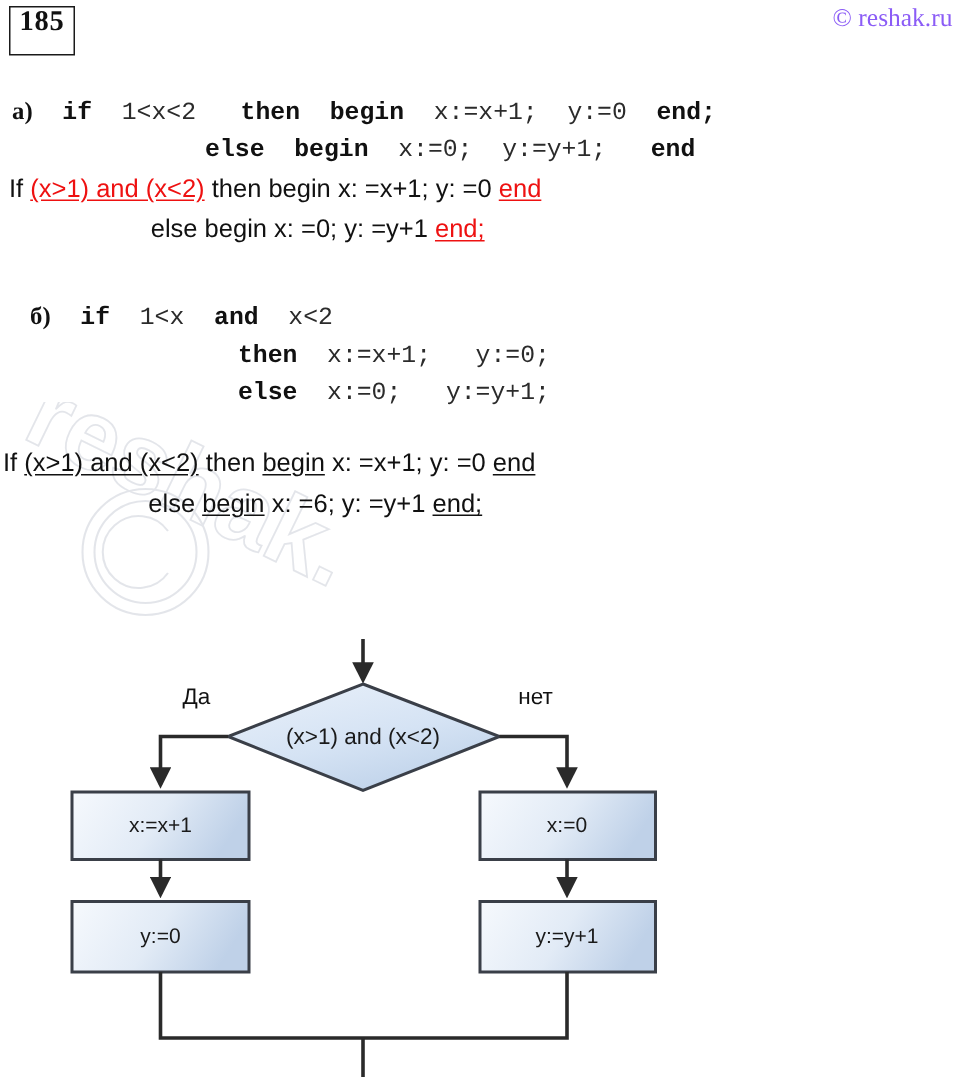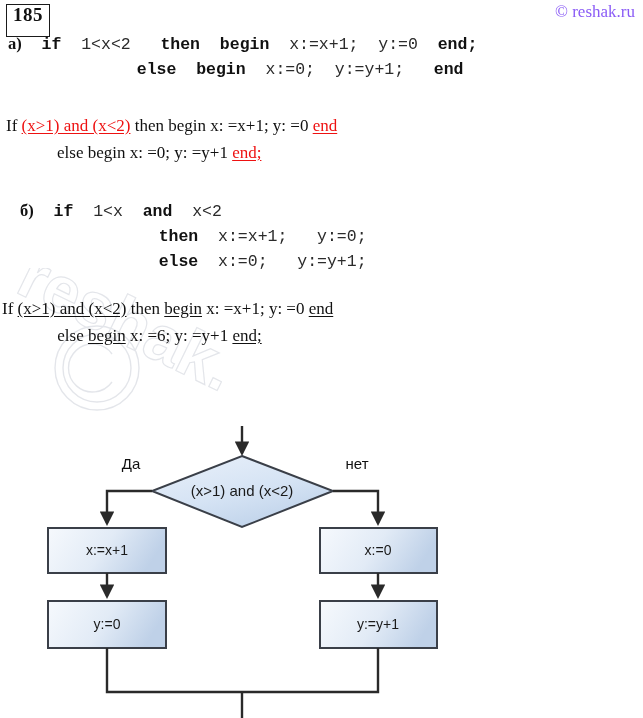--- a/index.html
+++ b/index.html
@@ -71,31 +71,32 @@
     position: absolute;
     font-family: "Liberation Mono", "DejaVu Sans Mono", monospace;
     font-size: 16.5px;
     line-height: 25px;
     white-space: pre;
     color: #2b2b2b;
   }
   .code-block .kw { font-weight: bold; color: #111; }
   .code-block .lbl { font-weight: bold; color: #111; font-family:"Liberation Serif", serif; }
 
-  #code-a { left: 8px; top: 31px; }
+  #code-a { left: 8px; top: 61px; }
   #code-b { left: 20px; top: 198px; }
 
   
   .answer-block {
     position: absolute;
-    font-family: Liberation Serif, serif;
+    font-family: Liberation Sans, sans-serif;
     font-size: 17px;
     line-height: 27px;
     white-space: pre;
     color: #111;
+    text-align: center;
   }
   #answer-a { left: 6px; top: 112px; }
   #answer-b { left: 2px; top: 295px; }
 
   .red { color: #ee1111; }
   .u { text-decoration: underline; text-underline-offset: 2px; }
   .red.u { text-decoration-color: #ee1111; }
 
   
   #flowchart {

